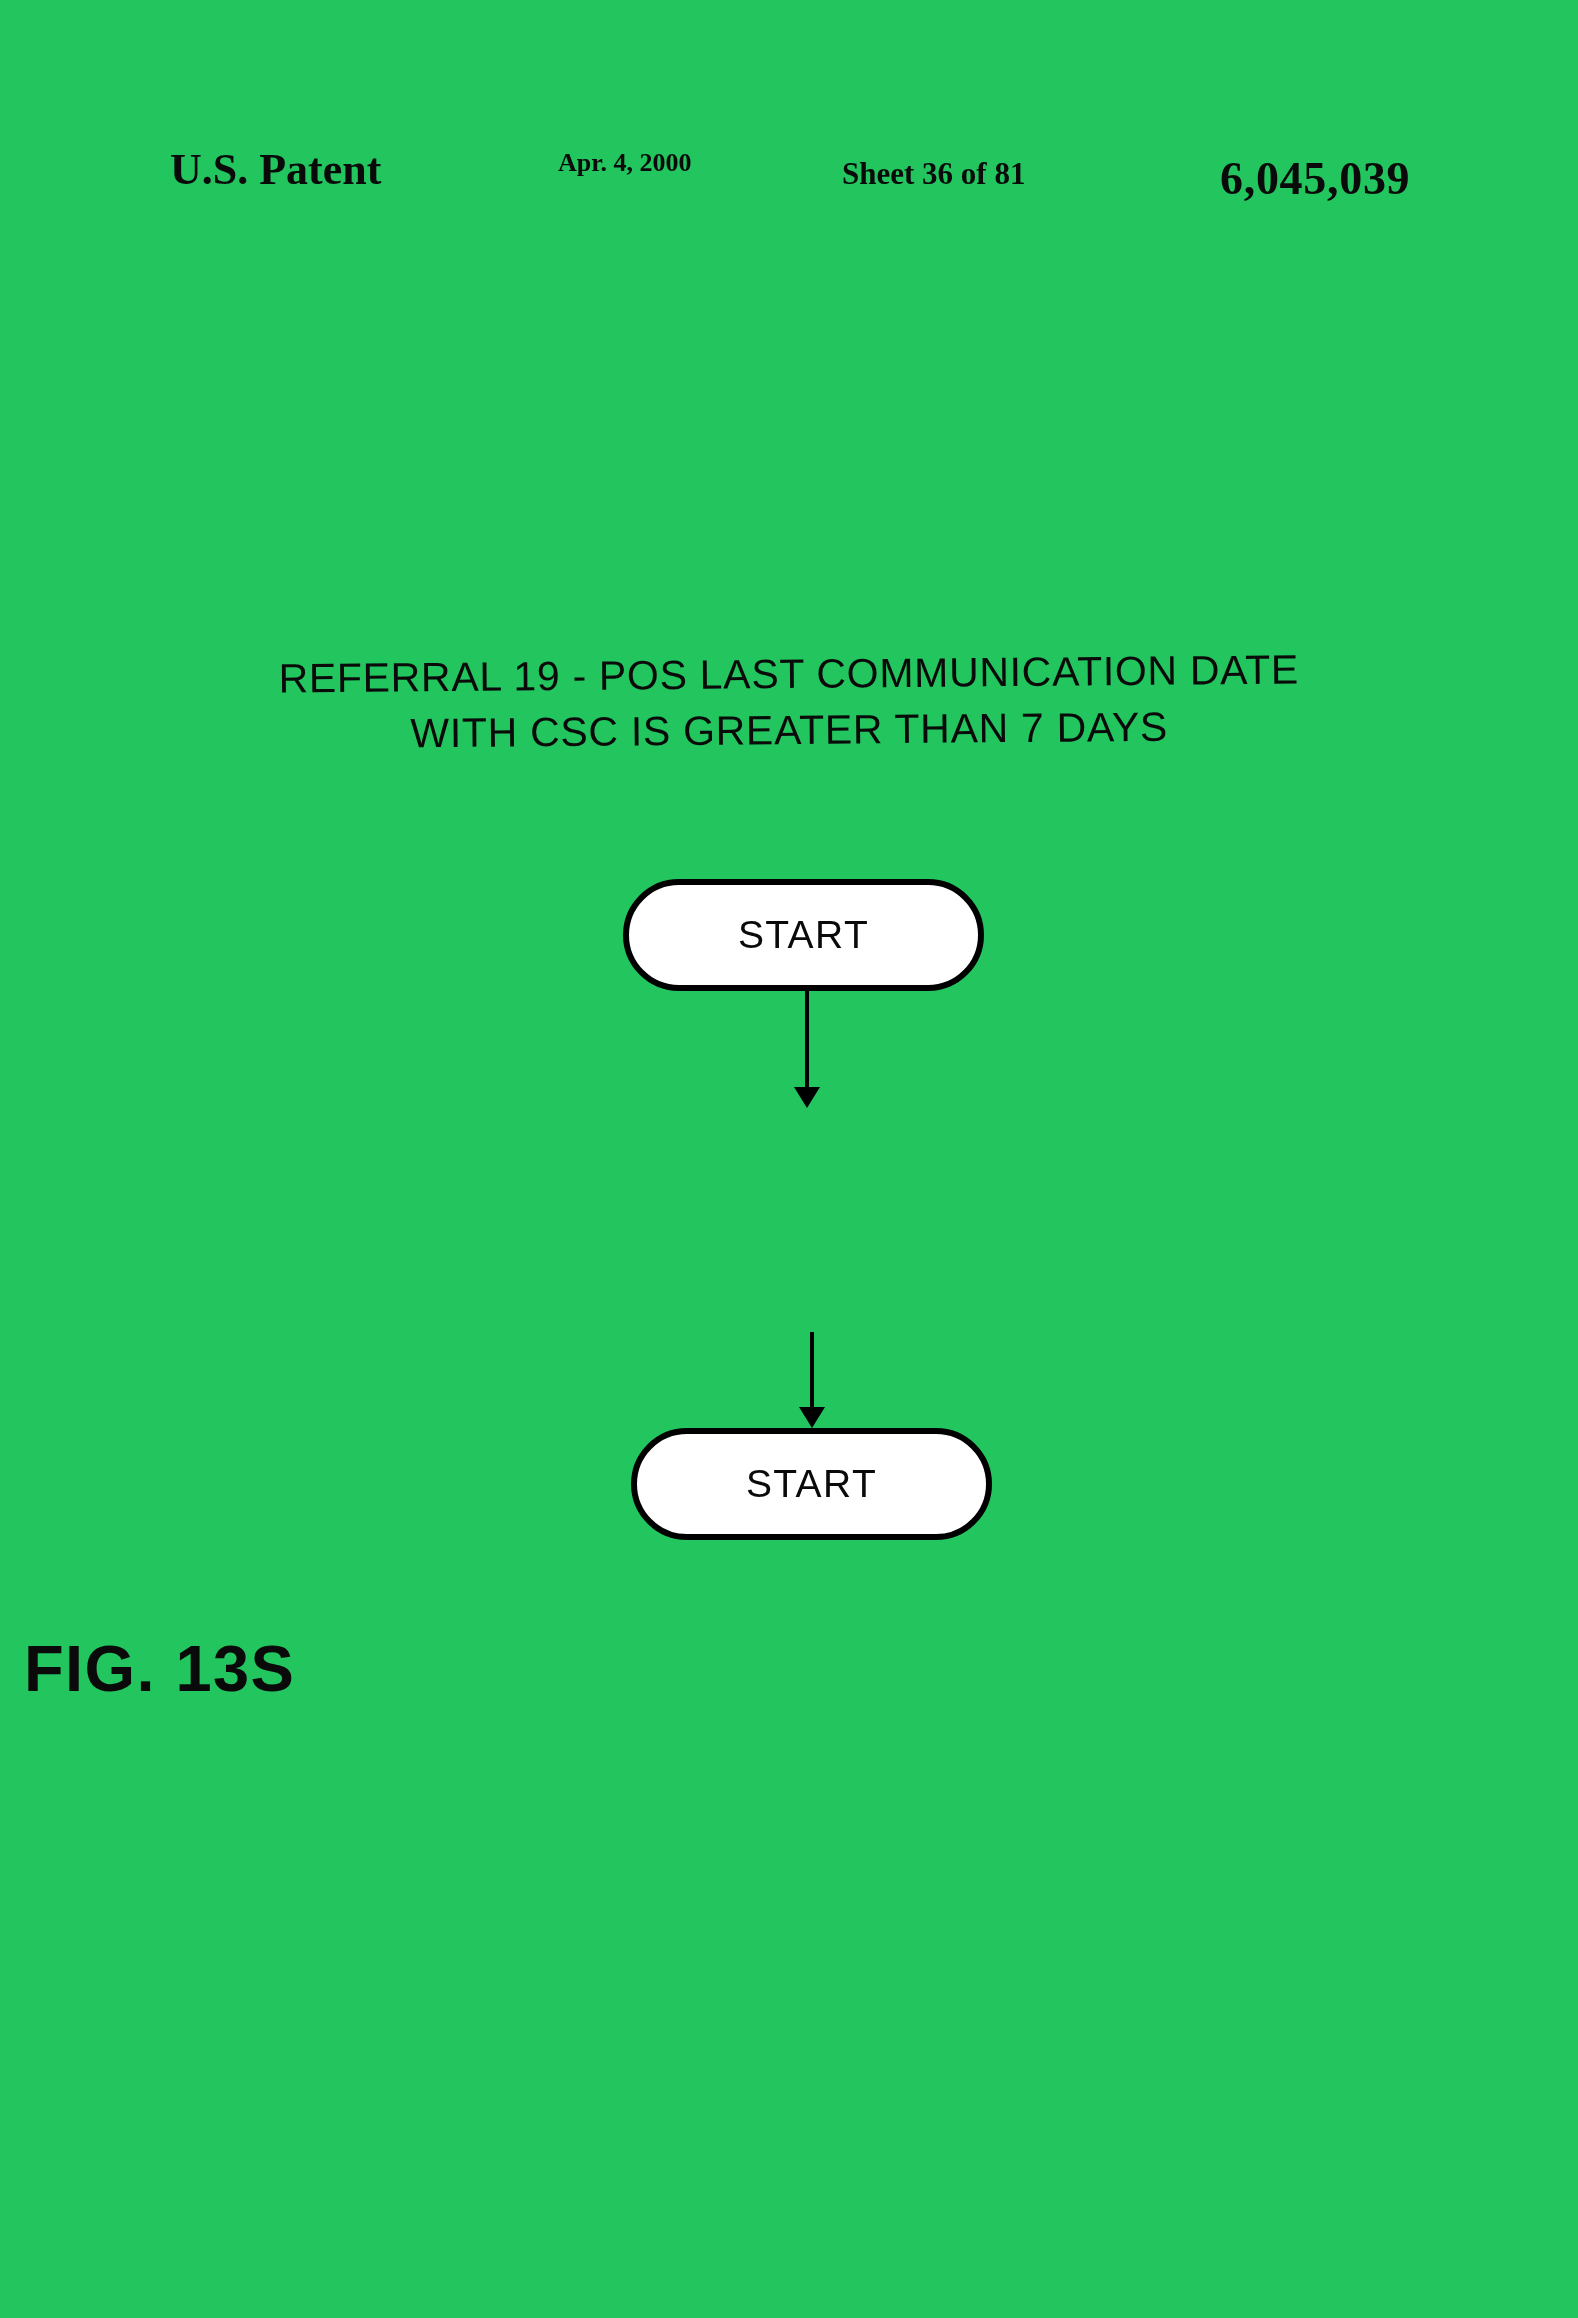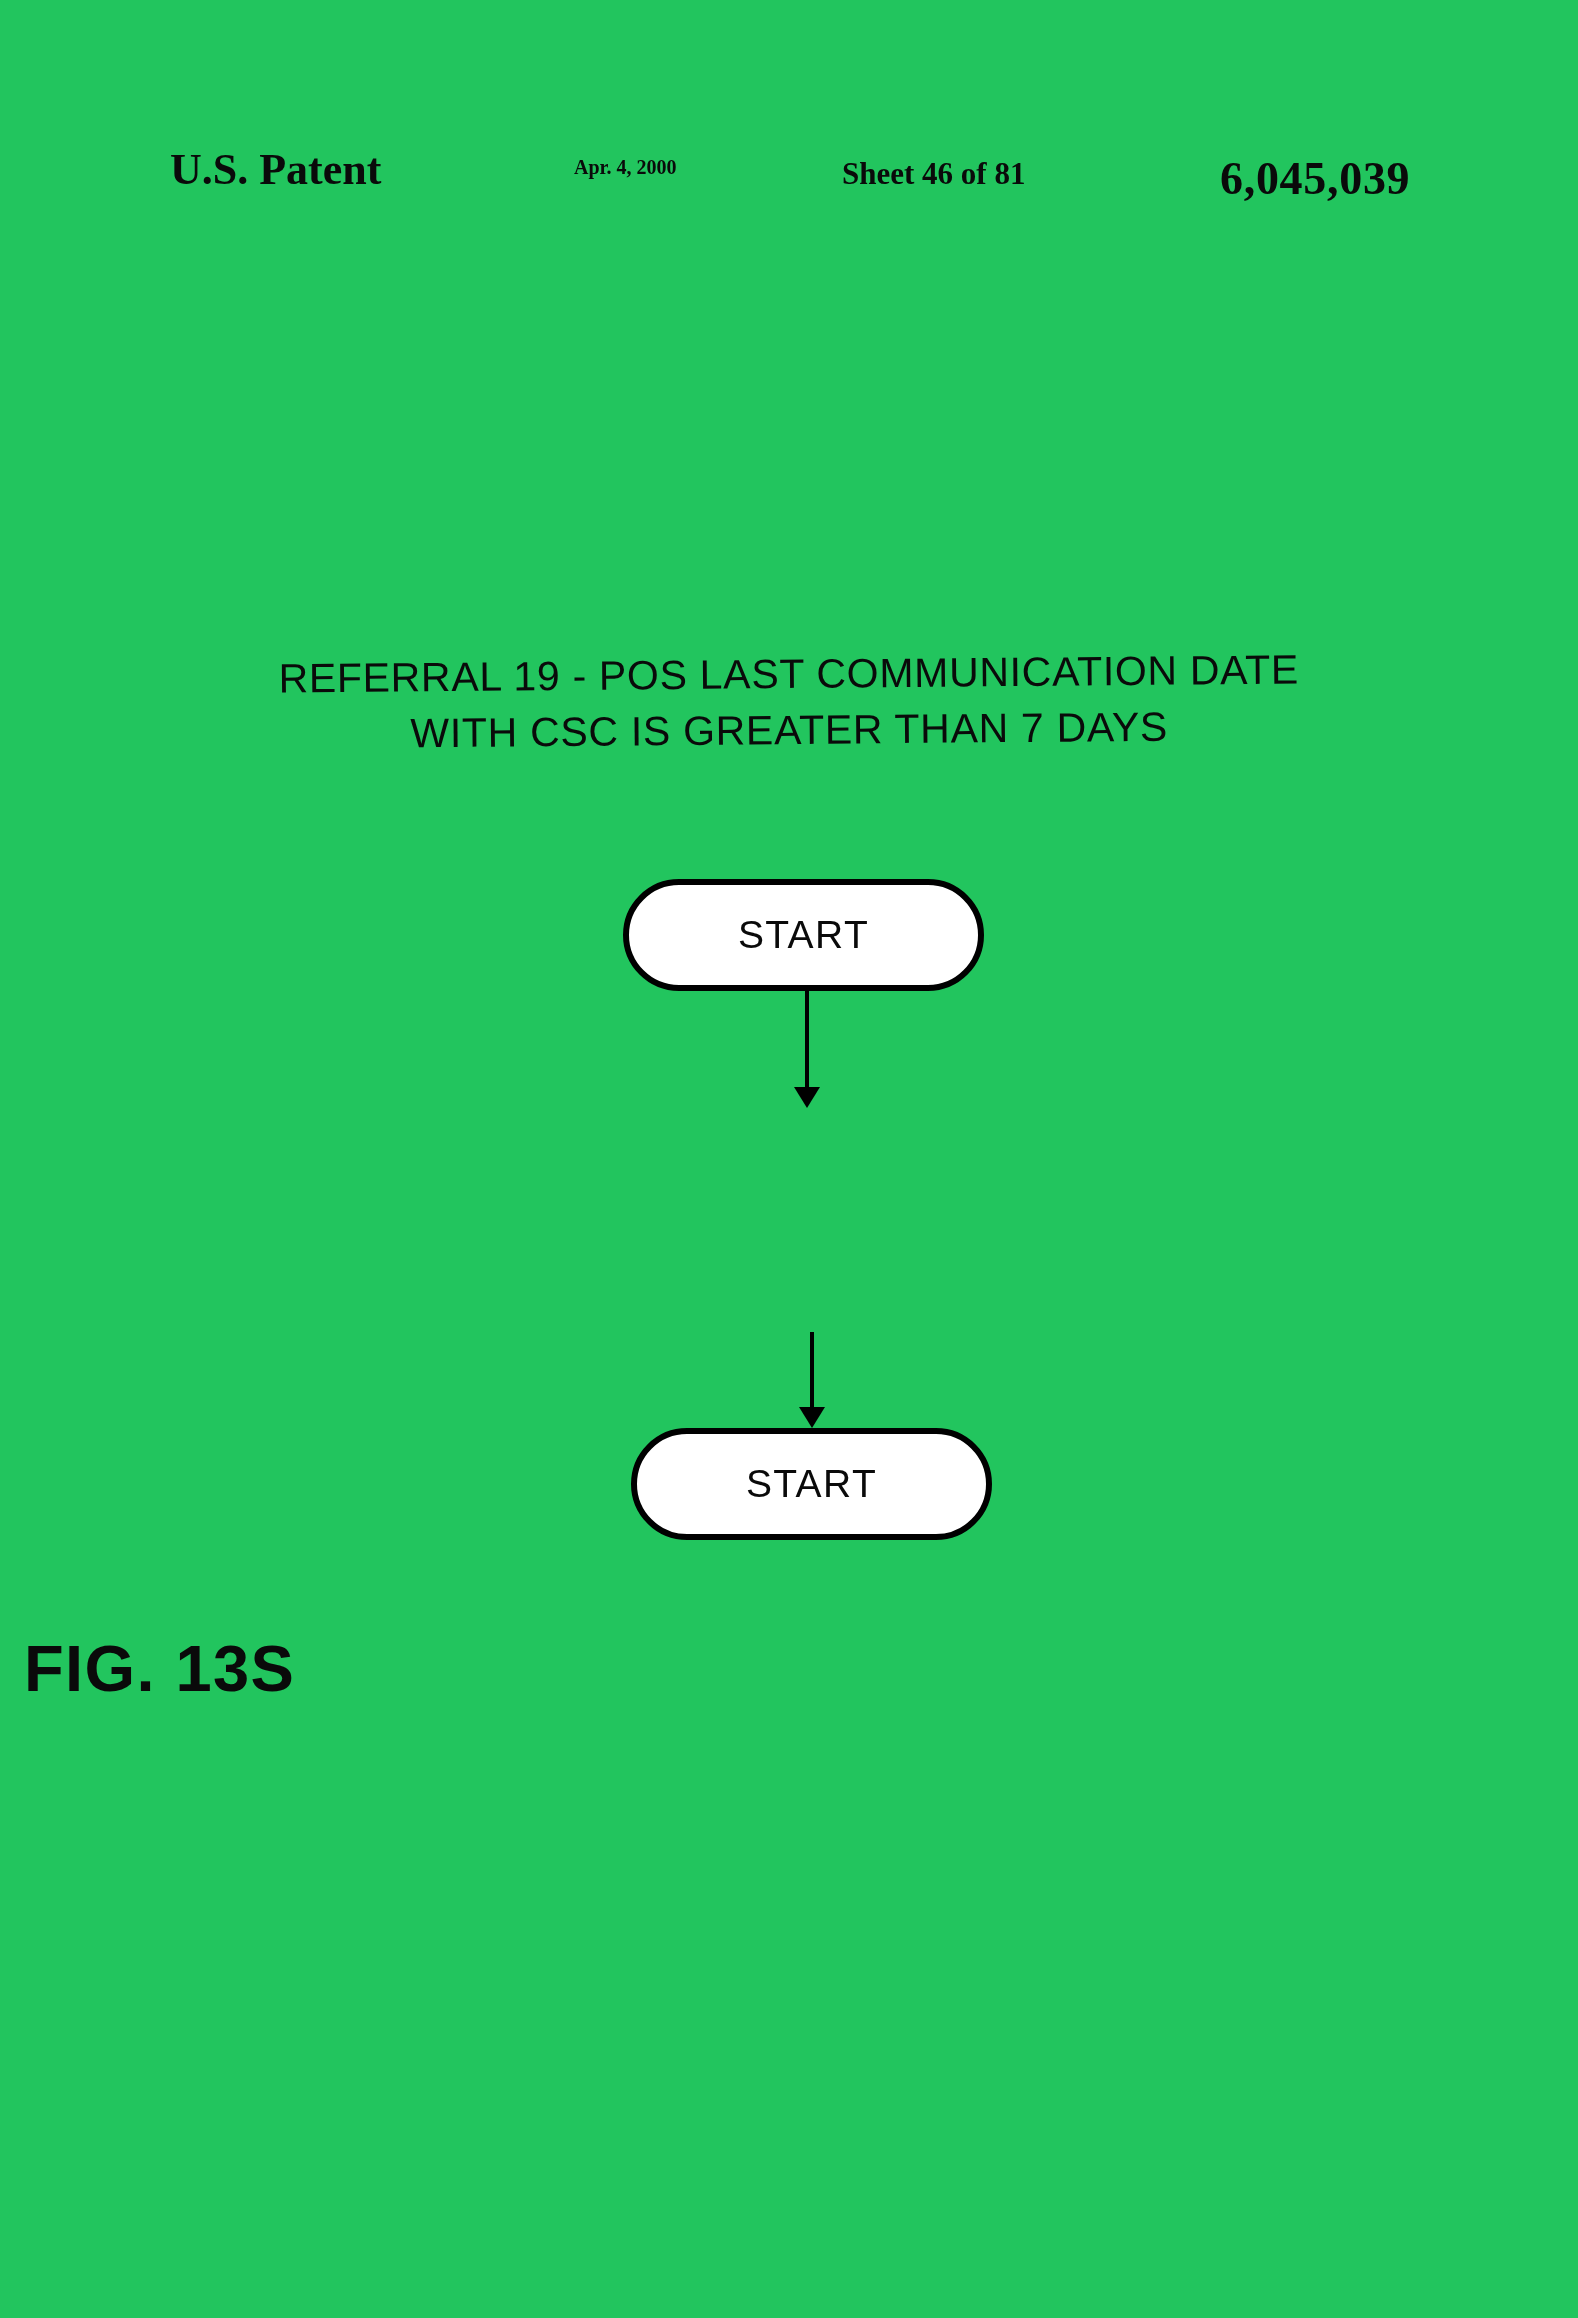--- a/index.html
+++ b/index.html
@@ -15,21 +15,21 @@
   }
 
   
   .hdr {
     position: absolute;
     font-family: "Liberation Serif", serif;
     font-weight: bold;
     white-space: nowrap;
   }
   .hdr-patent  { left: 170px;  top: 144px; font-size: 44px; }
-  .hdr-date    { left: 558px;  top: 156px; font-size: 20px; margin-left: 16px; }
+  .hdr-date    { left: 558px;  top: 148px; font-size: 26px; }
   .hdr-sheet   { left: 842px; top: 156px; font-size: 31px; }
   .hdr-number  { left: 1220px; top: 140px; font-size: 46px; letter-spacing: 0.7px; margin-top: 12px; }
 
   
   .fig-title {
     position: absolute;
     left: 0; right: 0;
     top: 646px;
     text-align: center;
     font-size: 41px;
@@ -92,21 +92,21 @@
     padding-left: 24px;
   }
 </style>
 </head>
 <body>
 
 <div class="page">
 
   <span class="hdr hdr-patent">U.S. Patent</span>
   <span class="hdr hdr-date">Apr. 4, 2000</span>
-  <span class="hdr hdr-sheet">Sheet 46 of 81</span>
+  <span class="hdr hdr-sheet">Sheet 36 of 81</span>
   <span class="hdr hdr-number">6,045,039</span>
 
   <div class="fig-title">
     <div>REFERRAL 19 - POS LAST COMMUNICATION DATE</div>
     <div>WITH CSC IS GREATER THAN 7 DAYS</div>
   </div>
 
   <div class="node stadium node-start">
     <span>START</span>
   </div>

